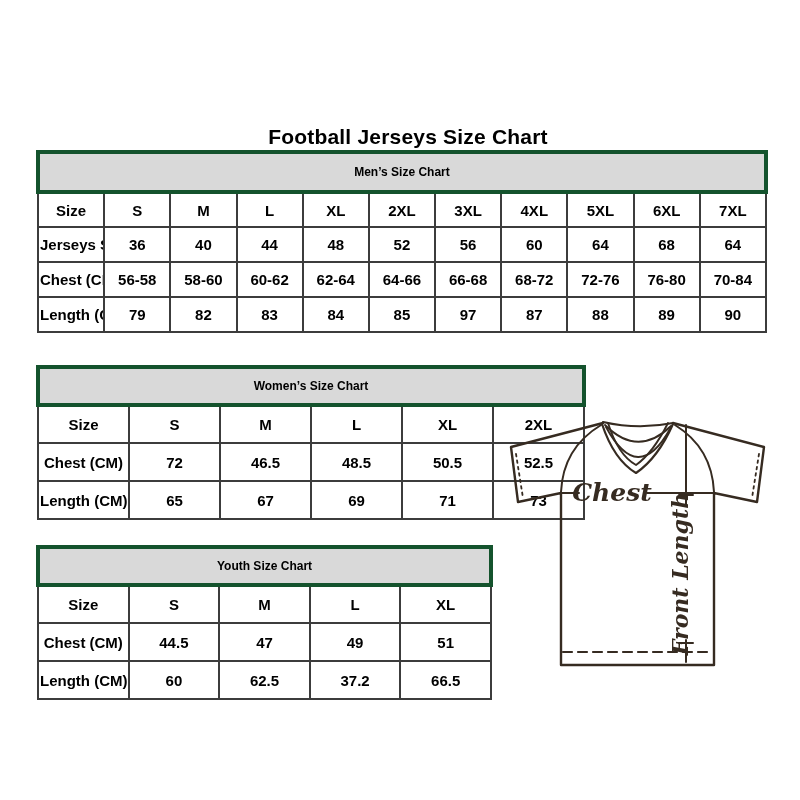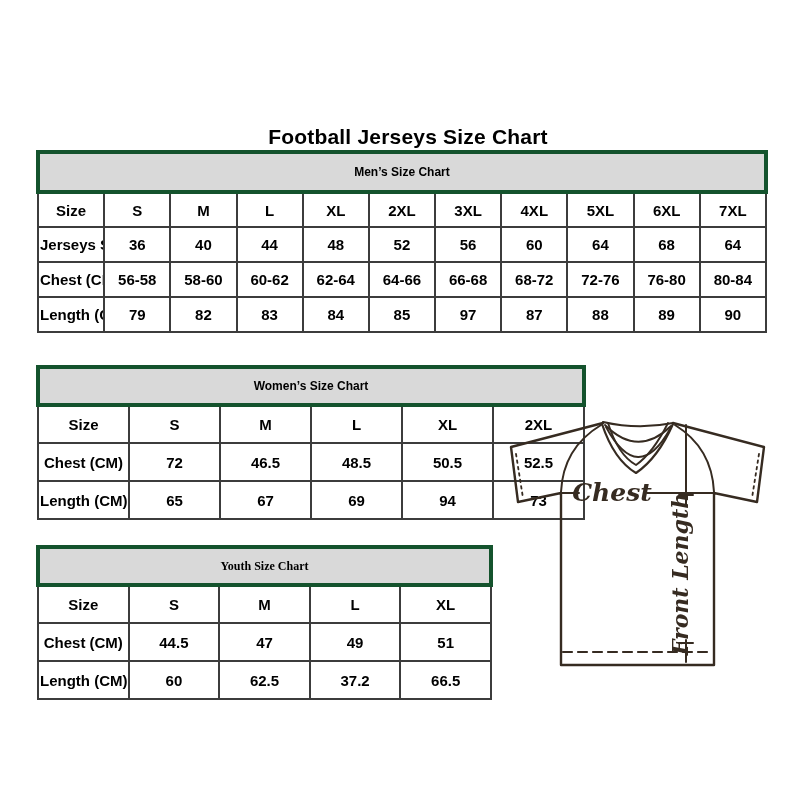--- a/index.html
+++ b/index.html
@@ -26,21 +26,21 @@
   .mens   { top:150px; left:36px; }
   .mens table   { width:732px; }
   .mens th.band { height:36px; }
   .mens td      { height:35px; }
   .womens { top:365px; left:36px; }
   .womens table   { width:550px; }
   .womens th.band { height:34px; }
   .womens td      { height:38px; }
   .youth  { top:545px; left:36px; }
   .youth table   { width:457px; }
-  .youth th.band { height:34px;font-family:Liberation Serif, serif; }
+  .youth th.band { height:34px; }
   .youth td      { height:38px; }
   .jersey-wrap { position:absolute; top:410px; left:500px; width:275px; height:265px; }
   .jline { fill:none; stroke:#362b21; stroke-linejoin:round; stroke-linecap:round; }
   .jtext {
     fill:#362b21; font-family:"DejaVu Serif", serif;
     font-style:italic; font-weight:bold;
   }
 </style>
 </head>
 <body>
@@ -87,21 +87,21 @@
             <td class="label-col">Chest (CM)</td>
             <td>56-58</td>
             <td>58-60</td>
             <td>60-62</td>
             <td>62-64</td>
             <td>64-66</td>
             <td>66-68</td>
             <td>68-72</td>
             <td>72-76</td>
             <td>76-80</td>
-            <td>80-84</td>
+            <td>70-84</td>
           </tr>
           <tr>
             <td class="label-col">Length (CM)</td>
             <td>79</td>
             <td>82</td>
             <td>83</td>
             <td>84</td>
             <td>85</td>
             <td>97</td>
             <td>87</td>
@@ -135,21 +135,21 @@
             <td>46.5</td>
             <td>48.5</td>
             <td>50.5</td>
             <td>52.5</td>
           </tr>
           <tr>
             <td class="label-col">Length (CM)</td>
             <td>65</td>
             <td>67</td>
             <td>69</td>
-            <td>94</td>
+            <td>71</td>
             <td>73</td>
           </tr>
         </tbody>
     </table>
   </div>
 
   <div class="tbl youth">
     <table>
       <thead>
         <tr>

